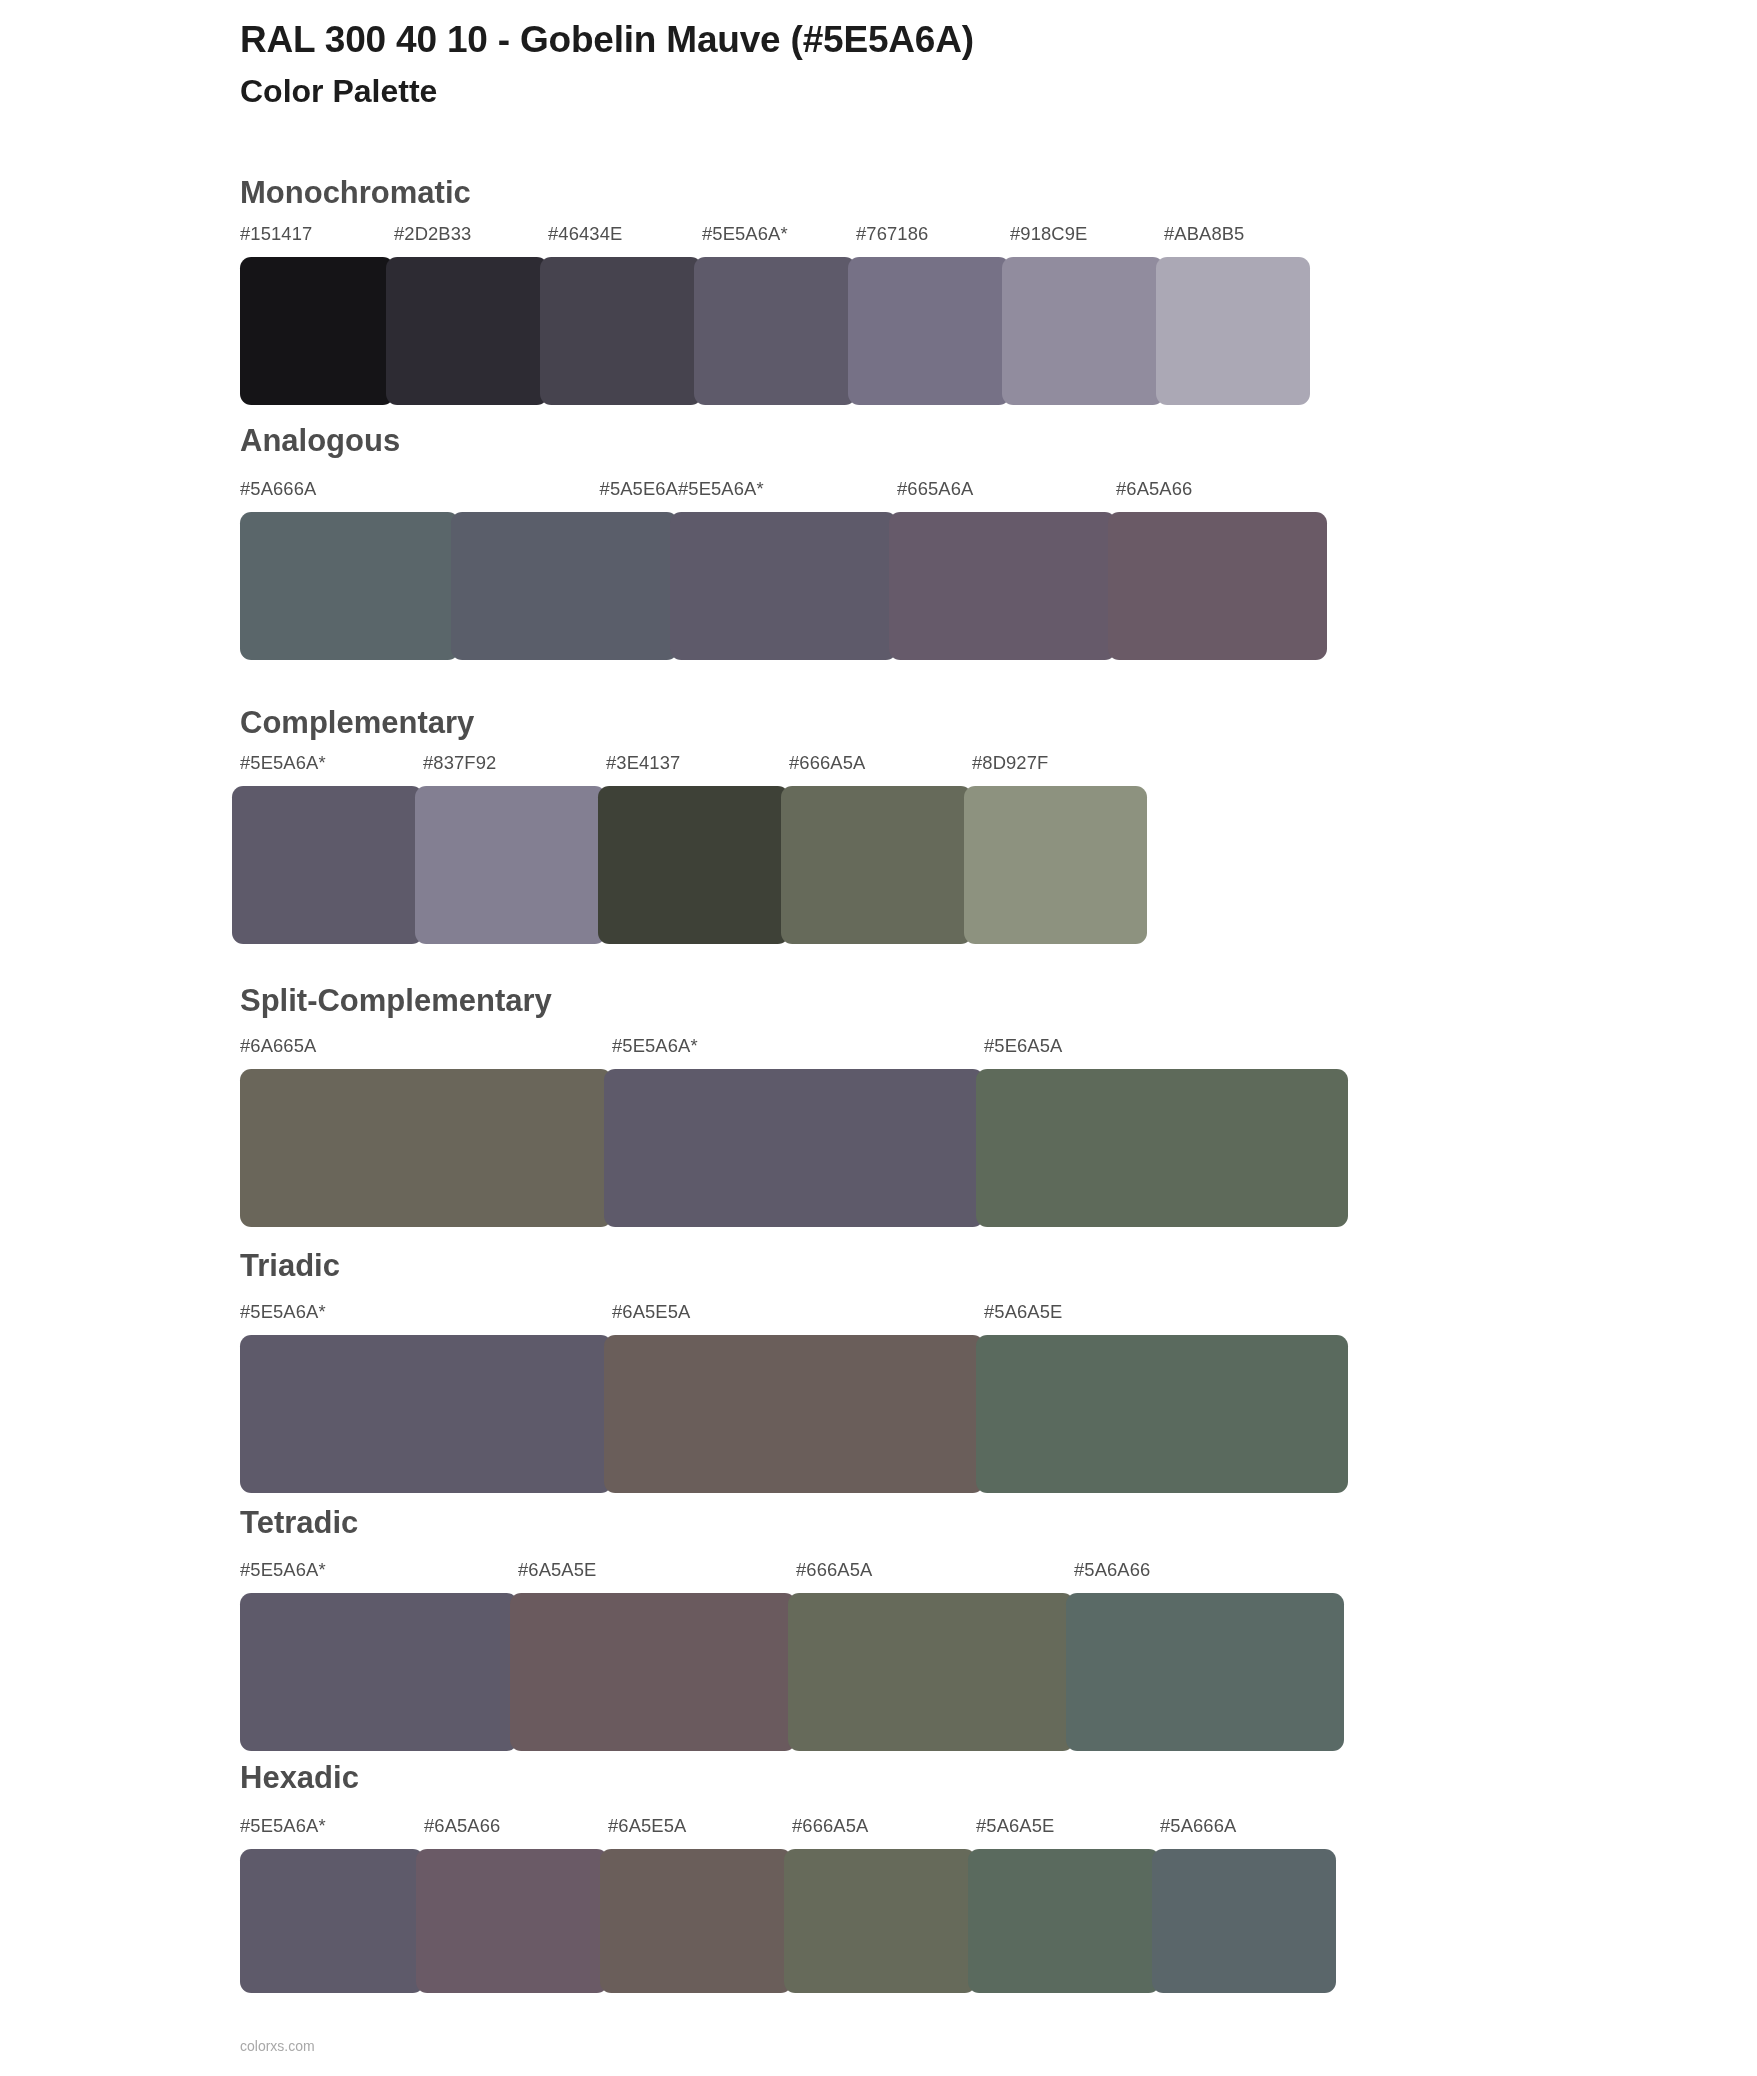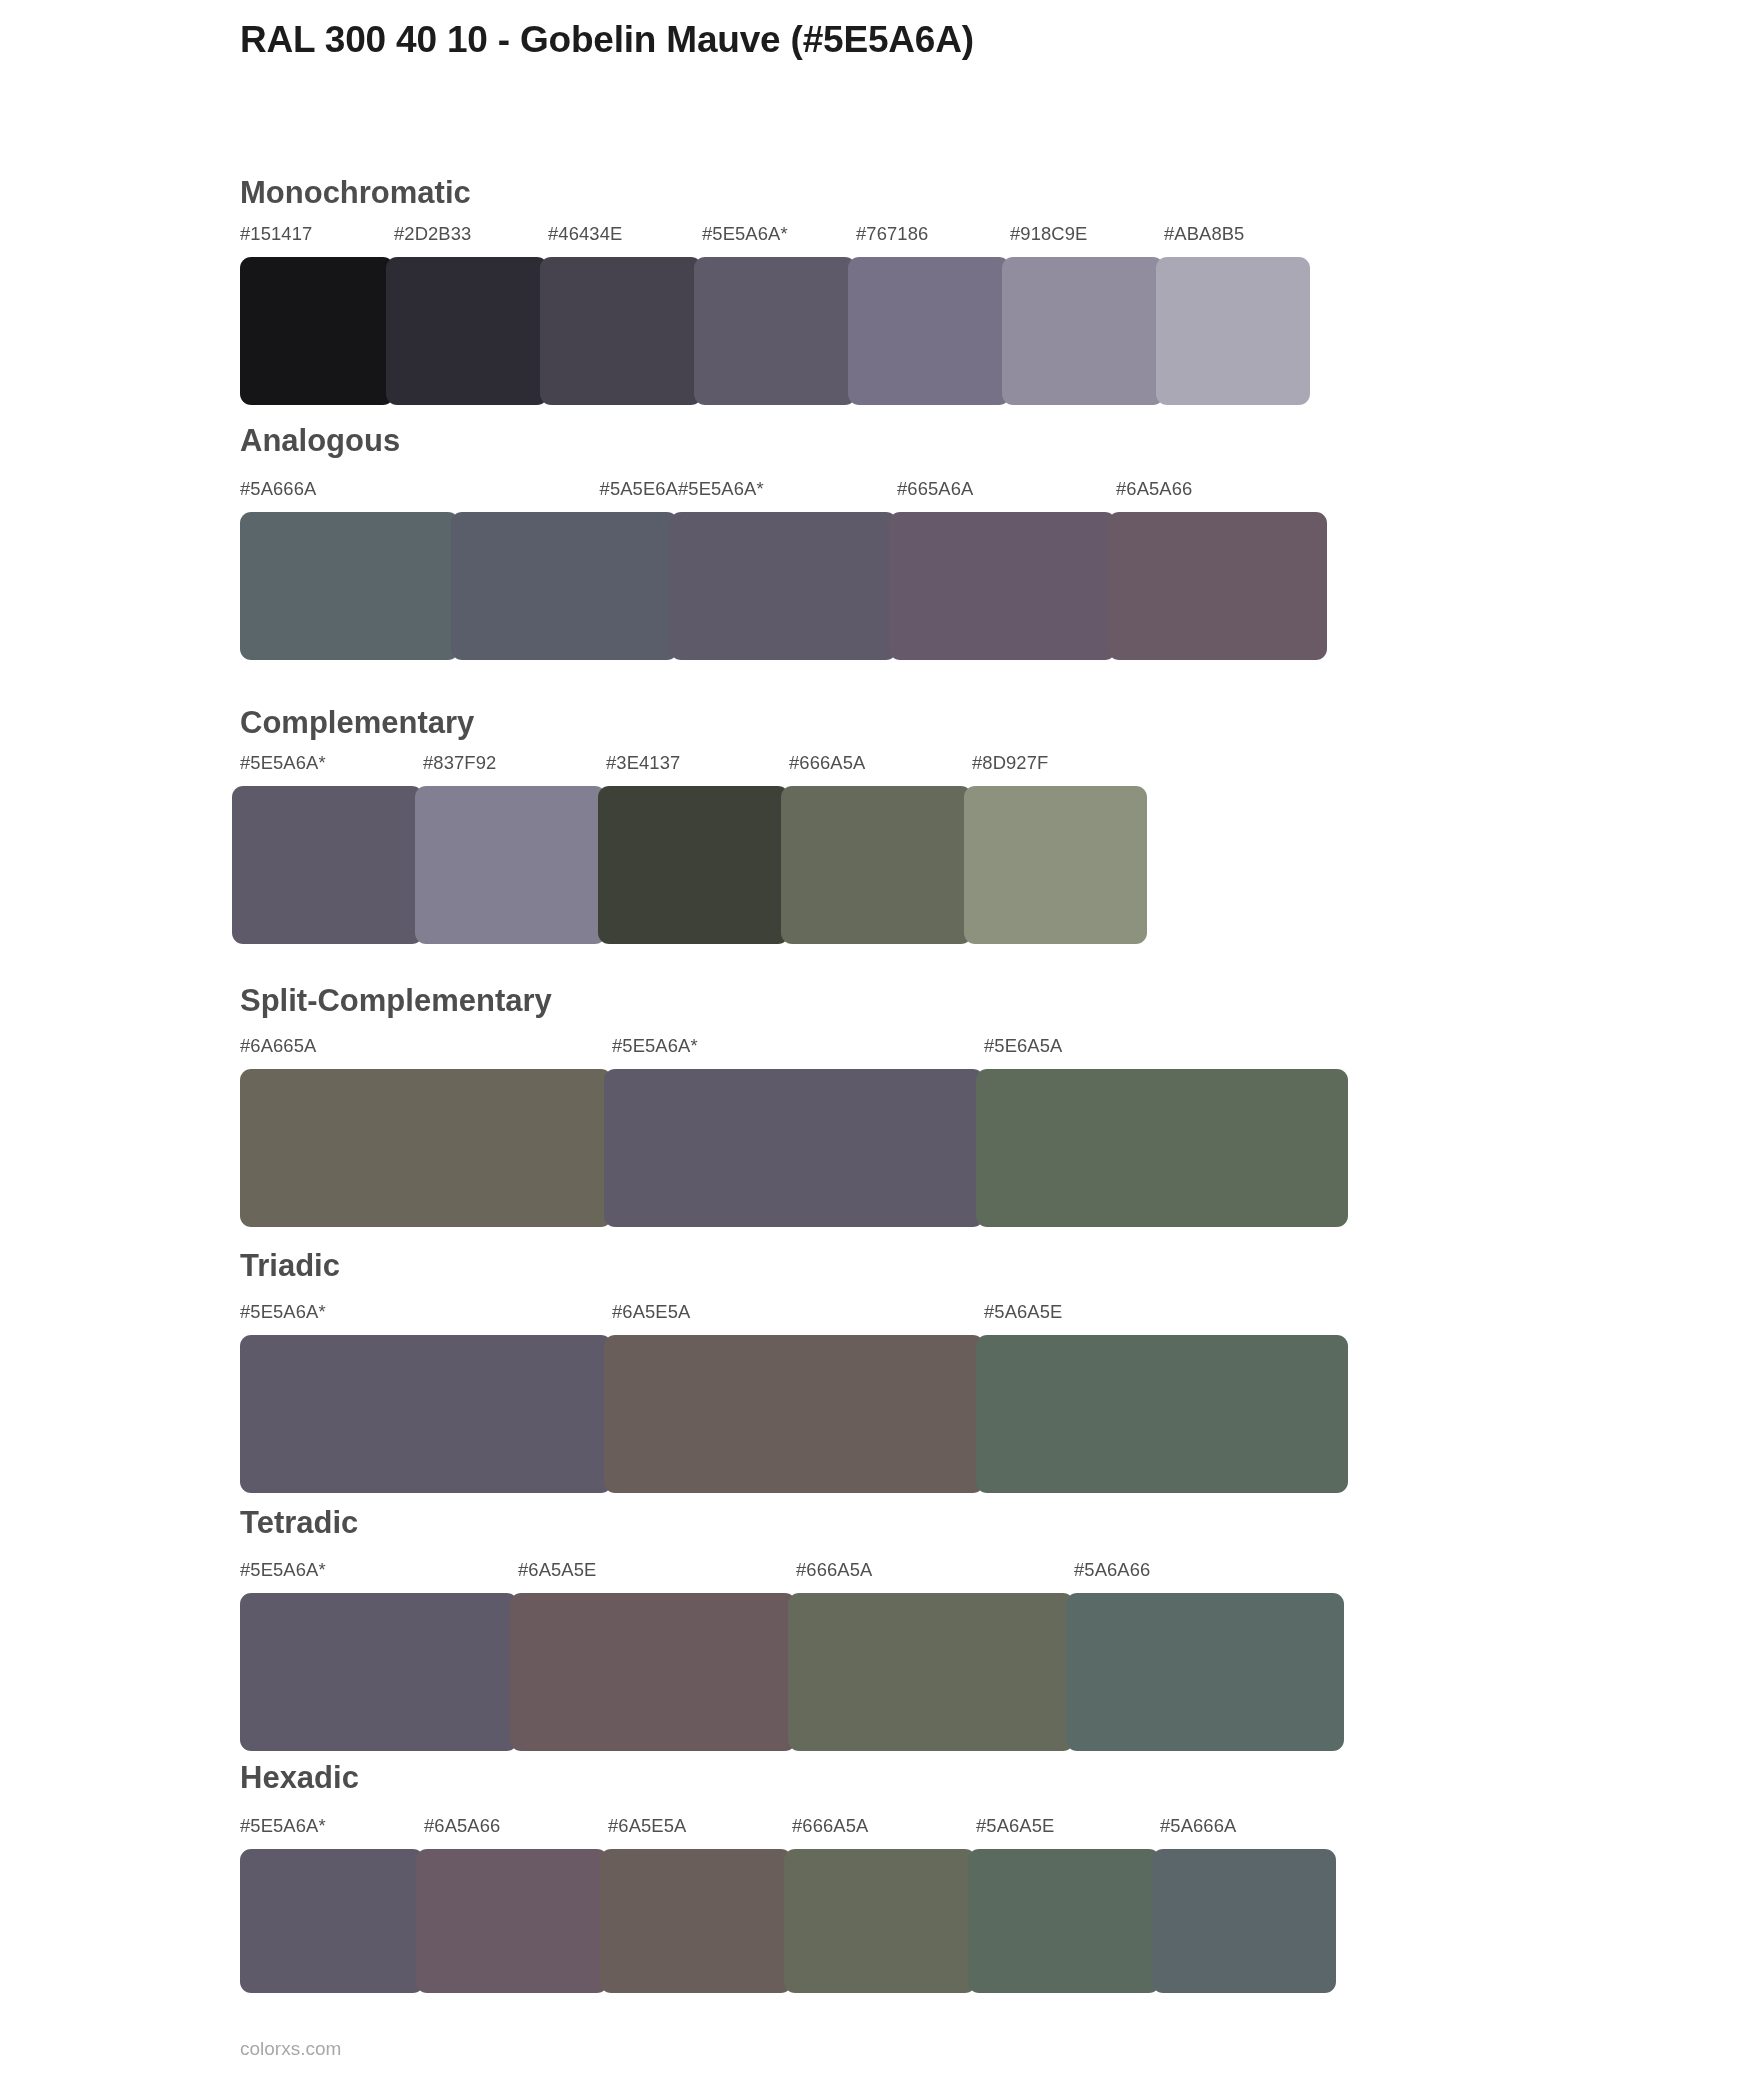--- a/index.html
+++ b/index.html
@@ -75,32 +75,33 @@
     letter-spacing: 0.1px;
   }
   .swatch-chip {
     border-radius: 11.2px;
     width: 100%;
   }
   .footer {
     position: absolute;
     left: 240px;
     top: 2039px;
-    font-size: 19px;
+    font-size: 14px;
     color: #a8a8a8;
     line-height: 1;
   }
 </style>
 </head>
 <body>
 
 <div class="page">
 
   <div class="header">
     <div class="title">RAL 300 40 10 - Gobelin Mauve (#5E5A6A)</div>
+    <div class="subtitle">Color Palette</div>
   </div>
 
   <div class="sections" id="sections-root">
       <div class="section">
         <div class="section-heading" style="top: 0px;">Monochromatic</div>
         <div class="swatch-row" style="top: 48px; left: 240px; width: 1077px;">
           <div class="swatch-col" style="width: 154px;">
             <div class="swatch-label">#151417</div>
             <div class="swatch-chip" style="height: 148px; background: rgb(21, 20, 23); margin-left: 0px; width: 154px;"></div>
           </div>

